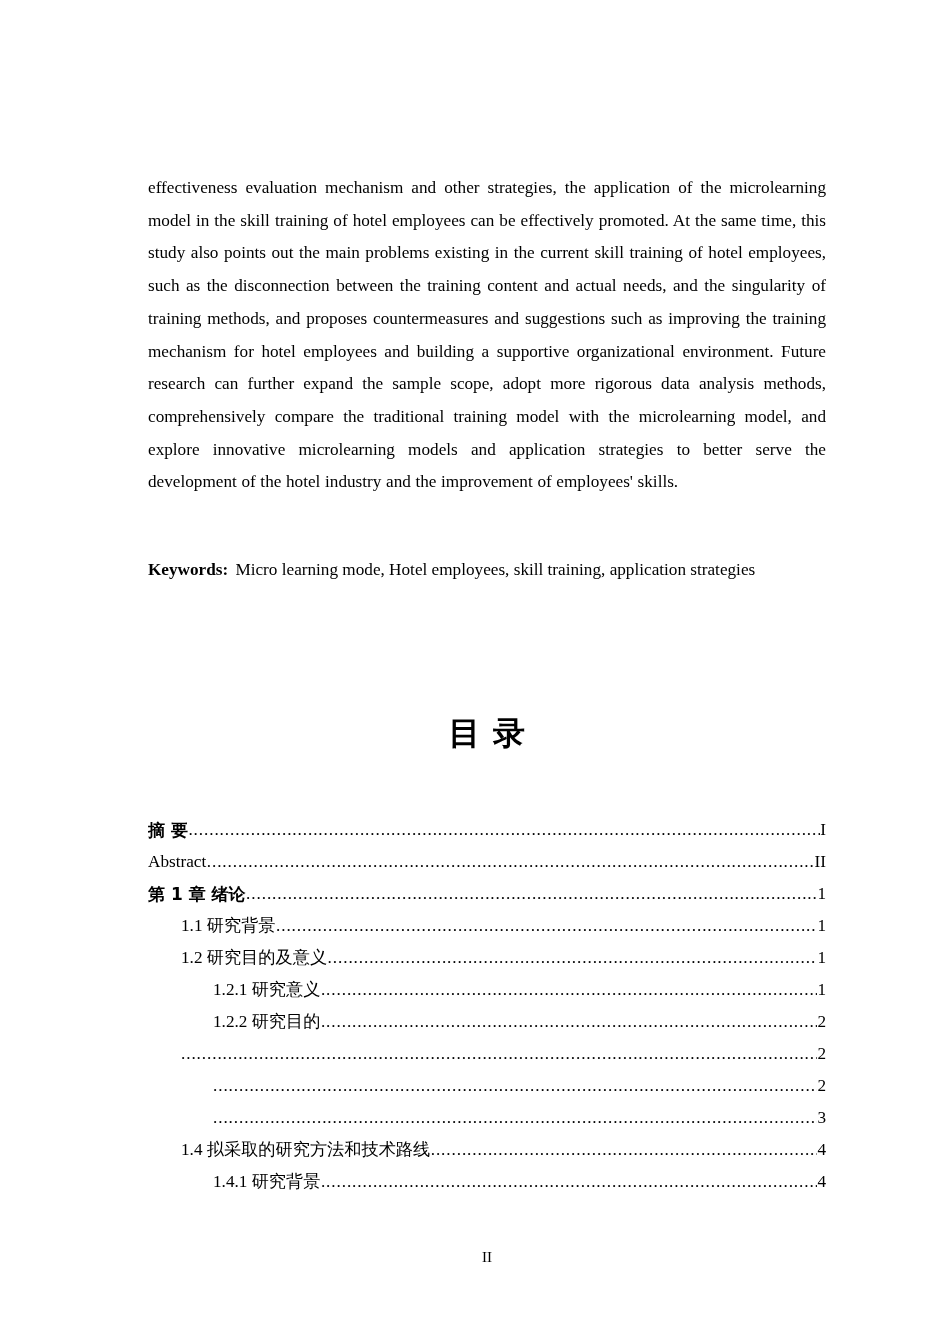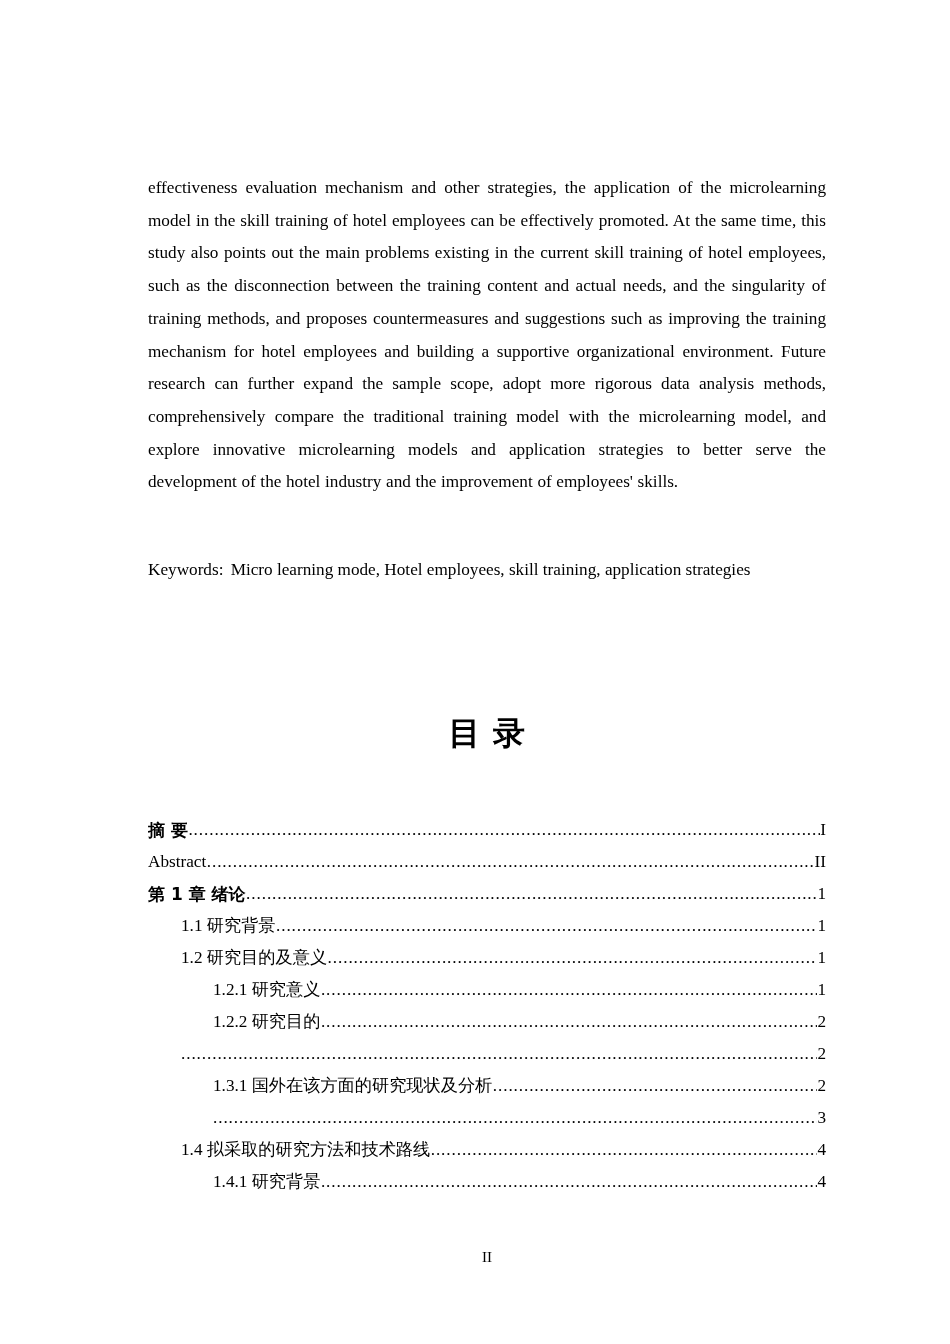--- a/index.html
+++ b/index.html
@@ -42,21 +42,21 @@
   .keywords-line {
     position: absolute;
     left: 136px;
     top: 554px;
     width: 690px;
     font-size: 17.2px;
     line-height: 32.7px;
     white-space: nowrap;
   }
   .keywords-label {
-    font-weight: normal;
+    font-weight: bold;
     margin-top: 25px;
   }
 
   
   .toc-title {
     position: absolute;
     left: 0;
     top: 712px;
     width: 950px;
     text-align: center;
@@ -173,21 +173,20 @@
       <div class="toc-row lvl3">
         <span class="toc-label">1.2.2 研究目的</span>
         <span class="toc-dots">..................................................................................................................................................................</span>
         <span class="toc-page">2</span>
       </div>
       <div class="toc-row lvl2">
         <span class="toc-dots">..................................................................................................................................................................</span>
         <span class="toc-page">2</span>
       </div>
       <div class="toc-row lvl3">
-        <span class="toc-label">1.3.1  国外在该方面的研究现状及分析</span>
         <span class="toc-dots">..................................................................................................................................................................</span>
         <span class="toc-page">2</span>
       </div>
       <div class="toc-row lvl3">
         <span class="toc-dots">..................................................................................................................................................................</span>
         <span class="toc-page">3</span>
       </div>
       <div class="toc-row lvl2">
         <span class="toc-label">1.4 拟采取的研究方法和技术路线</span>
         <span class="toc-dots">..................................................................................................................................................................</span>

